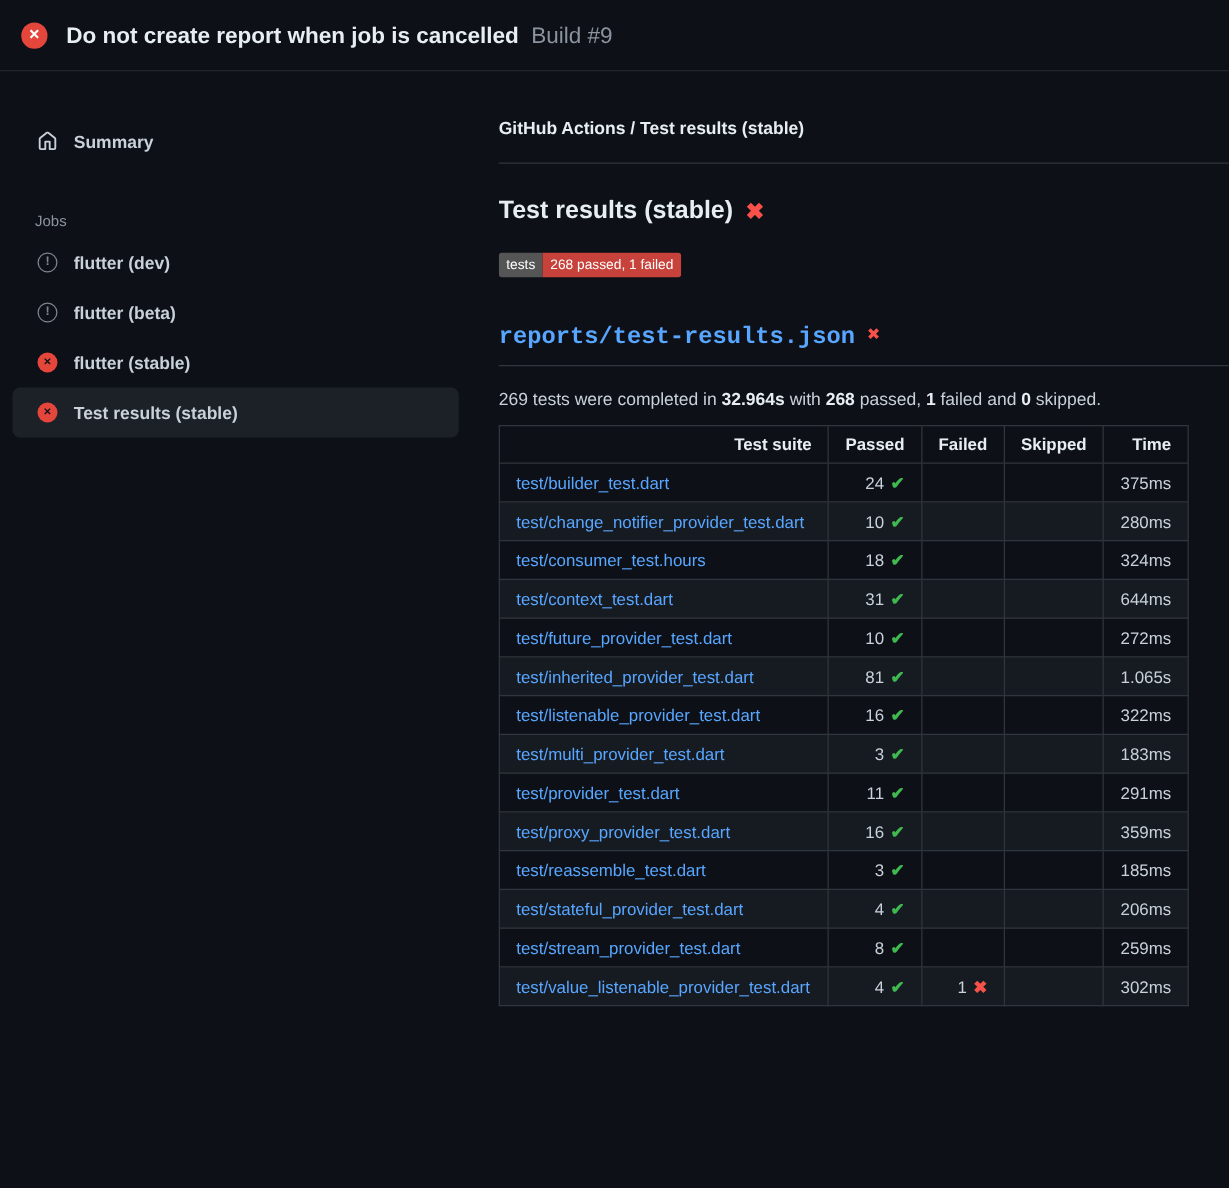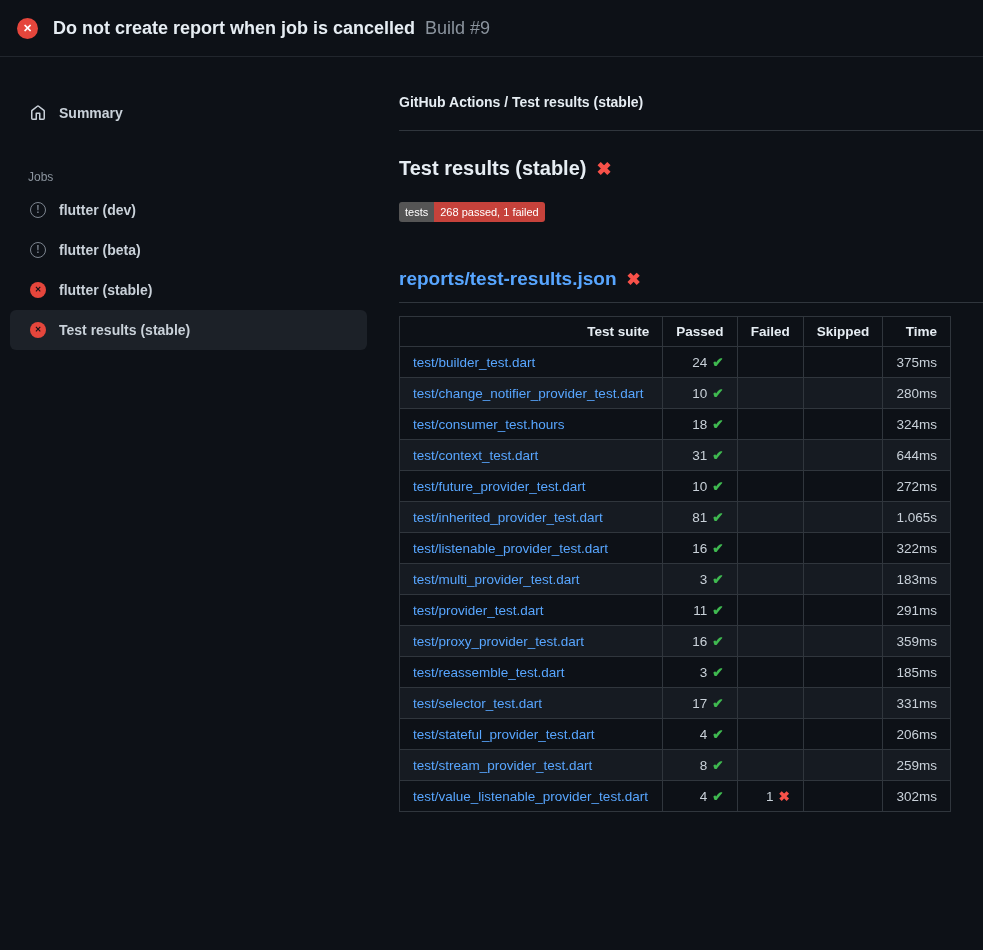--- a/index.html
+++ b/index.html
@@ -41,22 +41,22 @@
   .meta{font-size:12px;color:var(--muted);margin-top:5px;}
   .rule{border:0;border-top:1px solid var(--border);margin:20px 0 0 0;}
   h2.section{display:flex;align-items:center;gap:10px;font-size:20px;
     color:var(--bright);margin:26px 0 0 0;font-weight:bold;}
   .x-mark{color:var(--red);font-weight:bold;}
   h2.section .x-mark{font-size:18px;}
   .badge{display:inline-flex;margin-top:22px;font-size:11px;border-radius:3px;
     overflow:hidden;line-height:1.3;}
   .badge .lbl{background:var(--badgeLabel);color:#fff;padding:3px 6px;}
   .badge .val{background:var(--badgeValue);color:#fff;padding:3px 6px;}
-  .report-head{display:flex;align-items:flex-end;gap:10px;margin:46px 0 0 0;
-    padding-bottom:12px;border-bottom:1px solid var(--border);}
+  .report-head{display:flex;align-items:flex-start;gap:10px;margin:36px 0 0 0;
+    padding-bottom:12px;border-bottom:1px solid var(--border);font-family:Liberation Mono, monospace;}
   .report-head a{font-size:19px;font-weight:bold;color:var(--link);text-decoration:none;}
   .report-head .x-mark{font-size:17px;}
   .summary-line{margin:18px 0 0 0;max-width:552px;color:var(--text);}
   .summary-line b{color:var(--bright);}
 
   table{border-collapse:collapse;width:552px;margin-top:13px;font-size:13.5px;}
   th,td{border:1px solid var(--border);padding:7px 13px;}
   th{color:var(--bright);text-align:right;font-weight:bold;}
   th.num,td.num{text-align:right;}
   tbody tr:nth-child(even){background:var(--altRow);}
@@ -119,20 +119,23 @@
     <div class="badge">
       <span class="lbl">tests</span>
       <span class="val">268 passed, 1 failed</span>
     </div>
 
     <div class="report-head">
       <a href="#">reports/test-results.json</a>
       <span class="x-mark">✖</span>
     </div>
 
+    <p class="summary-line">
+      <span>269 tests were completed in </span><b>32.964s</b><span> with </span><b>268</b><span> passed, </span><b>1</b><span> failed and </span><b>0</b><span> skipped.</span>
+    </p>
 
     <table>
       <colgroup>
         <col class="c-suite">
           <col class="c-pass">
           <col class="c-fail">
           <col class="c-skip">
           <col class="c-time">
       </colgroup>
       <thead>
@@ -216,27 +219,20 @@
             <td class="num">359ms</td>
           </tr>
           <tr>
             <td class="suite"><a href="#">test/reassemble_test.dart</a></td>
             <td class="num">3<span class="check">✔</span></td>
             <td class="num"></td>
             <td class="num"></td>
             <td class="num">185ms</td>
           </tr>
           <tr>
-            <td class="suite"><a href="#">test/selector_test.dart</a></td>
-            <td class="num">17<span class="check">✔</span></td>
-            <td class="num"></td>
-            <td class="num"></td>
-            <td class="num">331ms</td>
-          </tr>
-          <tr>
             <td class="suite"><a href="#">test/stateful_provider_test.dart</a></td>
             <td class="num">4<span class="check">✔</span></td>
             <td class="num"></td>
             <td class="num"></td>
             <td class="num">206ms</td>
           </tr>
           <tr>
             <td class="suite"><a href="#">test/stream_provider_test.dart</a></td>
             <td class="num">8<span class="check">✔</span></td>
             <td class="num"></td>

